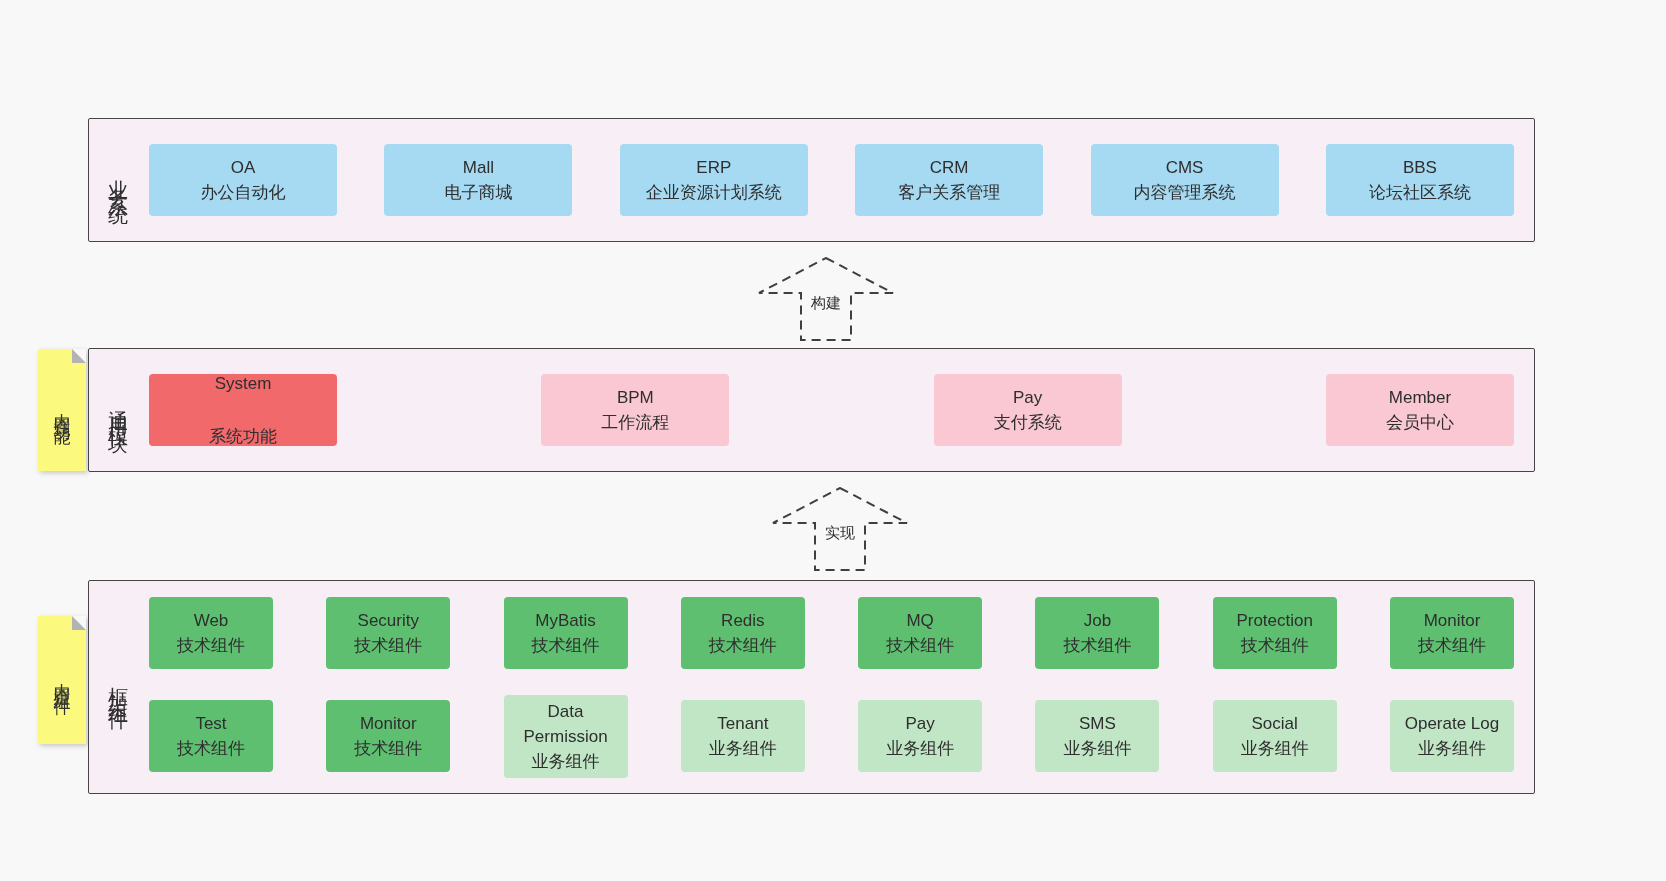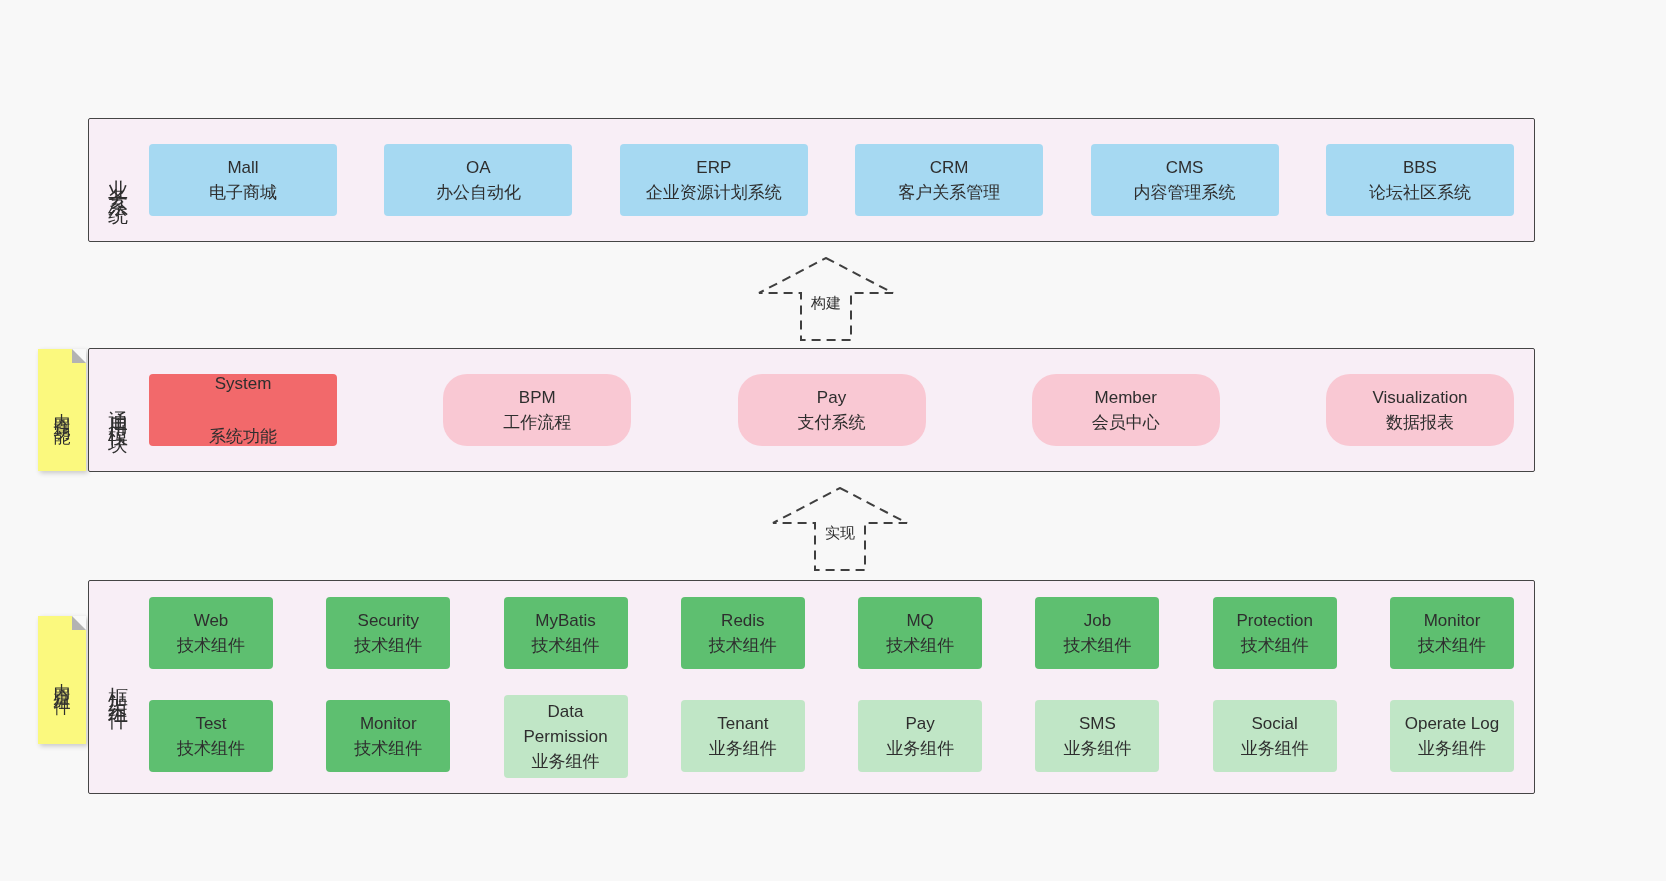--- a/index.html
+++ b/index.html
@@ -63,21 +63,21 @@
     text-align:center;
     font-size:17px;
     line-height:25px;
     padding:0 8px;
     color:#2e2e2e;
   }
   .card.wide   { width:188px; }
   .card.narrow { width:124px; min-height:72px; height:auto; padding-top:4px; padding-bottom:4px; }
   .blue       { background:#a6d9f2; }
   .red        { background:#f2696b;gap:28px; }
-  .pink       { background:#f9c8d3;border-radius:24px; }
+  .pink       { background:#f9c8d3; }
   .green      { background:#5ebf70; }
   .lightgreen { background:#c0e6c6; }
 
   
   .sticky {
     position:absolute;
     left:38px;
     width:48px;
     background:#fbf97e;
     box-shadow:2px 2px 5px rgba(0,0,0,0.20);
@@ -118,26 +118,26 @@
 </style>
 </head>
 <body>
 
 <section class="panel panel-business">
   <div class="vlabel-wrap">
     <span class="vlabel">业务系统</span>
   </div>
   <div class="row">
     <div class="card wide blue">
+      <div>OA</div>
+      <div>办公自动化</div>
+    </div>
+    <div class="card wide blue">
       <div>Mall</div>
       <div>电子商城</div>
-    </div>
-    <div class="card wide blue">
-      <div>OA</div>
-      <div>办公自动化</div>
     </div>
     <div class="card wide blue">
       <div>ERP</div>
       <div>企业资源计划系统</div>
     </div>
     <div class="card wide blue">
       <div>CRM</div>
       <div>客户关系管理</div>
     </div>
     <div class="card wide blue">
@@ -176,24 +176,20 @@
       <div>工作流程</div>
     </div>
     <div class="card wide pink">
       <div>Pay</div>
       <div>支付系统</div>
     </div>
     <div class="card wide pink">
       <div>Member</div>
       <div>会员中心</div>
     </div>
-    <div class="card wide pink">
-      <div>Visualization</div>
-      <div>数据报表</div>
-    </div>
   </div>
 </section>
 
 <div class="arrow arrow-implement">
   <svg viewBox="0 0 136 84" width="136" height="84">
     <polygon points="68,1 135,36 93,36 93,83 43,83 43,36 1,36" fill="none" stroke="#3f3f3f" stroke-width="2" stroke-dasharray="9 6"></polygon>
   </svg>
   <span class="arrow-label">实现</span>
 </div>
 

